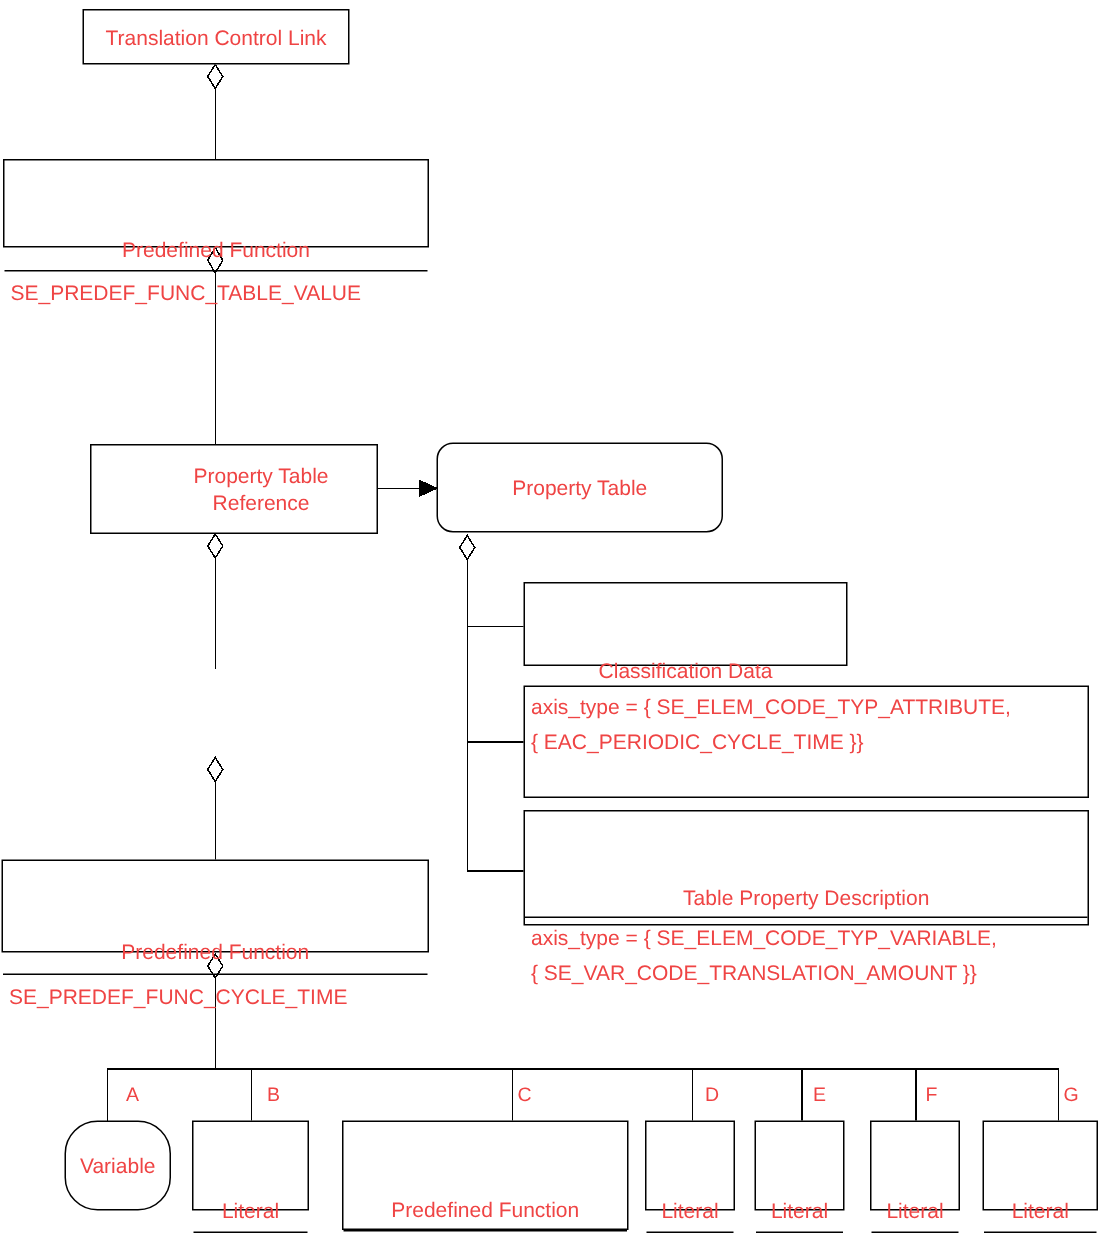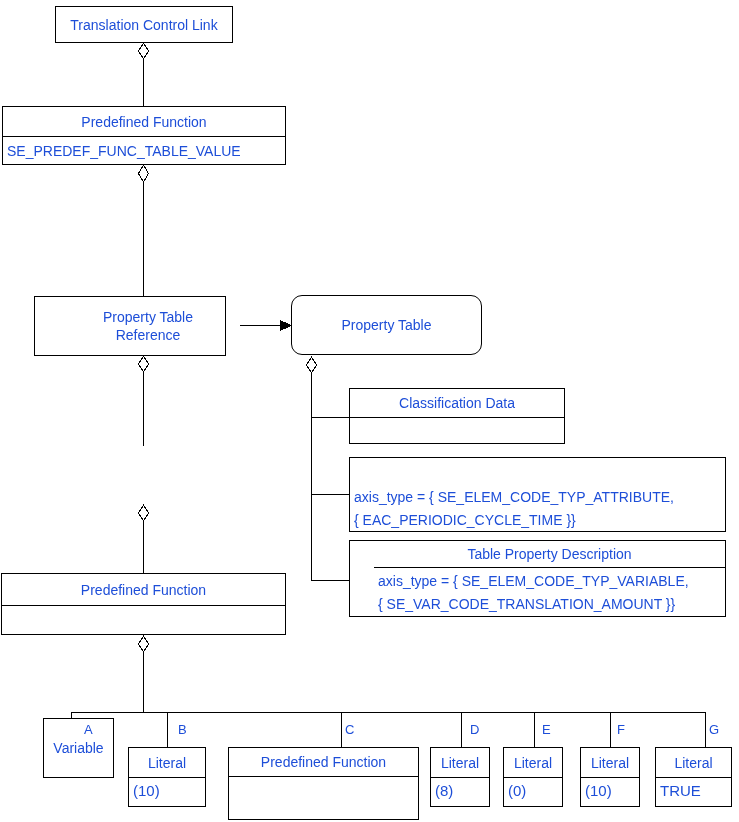--- a/index.html
+++ b/index.html
@@ -2,21 +2,21 @@
 <html><head>
 <meta charset="utf-8">
 <style>
   html, body { margin: 0; padding: 0; background: #ffffff; }
   .canvas {
     position: relative;
     width: 708px;
     height: 822px;
     background: #ffffff;
     font-family: "Liberation Sans", sans-serif;
-    color: #1d4ed8;
+    color: #ef4444;
   }
   .connectors {
     position: absolute;
     left: 0; top: 0;
     width: 739px; height: 822px;
   }
   .node {
     position: absolute;
     background: #ffffff;
     border: 1px solid #000000;
@@ -25,21 +25,21 @@
     line-height: 18px;
   }
   .node .title {
     display: flex;
     align-items: center;
     justify-content: center;
     text-align: center;
     box-sizing: border-box;
     white-space: pre-line;
   }
-  .node .title.divided { border-bottom: 1px solid #000000; }
+  .node .title.divided { border-bottom: 1px solid #000000; margin-top: 44px; }
   .node .value {
     display: flex;
     align-items: center;
     box-sizing: border-box;
     padding-left: 4px;
     white-space: nowrap;
     overflow: hidden;
   }
   .node .value-lines {
     box-sizing: border-box;
@@ -49,39 +49,39 @@
   }
   .node .value-lines .vline { display: block; }
   .bold { font-weight: bold; }
 
   
   .n-tcl      { left: 55px;  top: 6px;   width: 178px; height: 37px; }
   .n-tcl .title { height: 35px; }
   .n-pf1      { left: 2px;   top: 106px; width: 284px; height: 59px; }
   .n-pf1 .title { height: 30px; }
   .n-pf1 .value { height: 27px; }
-  .n-ptr      { left: 34px;  top: 296px; width: 192px; height: 60px; padding-left: 36px; }
+  .n-ptr      { left: 60px;  top: 296px; width: 192px; height: 60px; padding-left: 36px; }
   .n-ptr .title { height: 58px; }
   .n-pt       { left: 291px; top: 295px; width: 191px; height: 60px; border-radius: 11px; }
   .n-pt .title { height: 58px; }
   .n-cd       { left: 349px; top: 388px; width: 216px; height: 56px; }
   .n-cd .title { height: 29px; }
   .n-cd .value { height: 25px; }
   .n-ra       { left: 349px; top: 457px; width: 377px; height: 75px; }
   .n-ra .title { height: 26px; }
-  .n-ra .value-lines { line-height: 23px; margin-top: 26px; }
-  .n-tpd      { left: 349px; top: 540px; width: 377px; height: 77px; padding-left: 24px; }
+  .n-ra .value-lines { line-height: 23px; }
+  .n-tpd      { left: 349px; top: 540px; width: 377px; height: 77px; }
   .n-tpd .title { height: 27px; }
   .n-tpd .value-lines { line-height: 23px; }
   .n-ptrcl    { left: 69px;  top: 446px; width: 149px; height: 59px; }
   .n-ptrcl .title { height: 57px; padding: 0 14px; line-height: 18px; }
   .n-pf2      { left: 1px;   top: 573px; width: 285px; height: 62px; }
   .n-pf2 .title { height: 32px; }
   .n-pf2 .value { height: 28px; }
-  .n-var      { left: 43px;  top: 718px; width: 71px;  height: 60px; }
+  .n-var      { left: 43px;  top: 747px; width: 71px;  height: 60px; border-radius: 22px; }
   .n-var .title { height: 58px; }
   .n-litb     { left: 128px; top: 747px; width: 78px;  height: 60px; }
   .n-pf3      { left: 228px; top: 747px; width: 191px; height: 73px; }
   .n-pf3 .title { height: 29px; }
   .n-pf3 .value-lines { line-height: 21px; padding-top: 1px; }
   .n-litd     { left: 430px; top: 747px; width: 60px;  height: 60px; }
   .n-lite     { left: 503px; top: 747px; width: 60px;  height: 60px; }
   .n-litf     { left: 580px; top: 747px; width: 60px;  height: 60px; }
   .n-litg     { left: 655px; top: 747px; width: 77px;  height: 60px; }
   .lit .title { height: 30px; text-align: center; }
@@ -170,20 +170,21 @@
     <div class="title divided">Table Property Description</div>
     <div class="value-lines">
       <span class="vline">axis_type = { SE_ELEM_CODE_TYP_VARIABLE,</span>
       <span class="vline">{ SE_VAR_CODE_TRANSLATION_AMOUNT }}</span>
     </div>
   </div>
 
 
   <div class="node n-pf2">
     <div class="title divided">Predefined Function</div>
+    <div class="value">SE_PREDEF_FUNC_CYCLE_TIME</div>
   </div>
 
   <div class="node n-var">
     <div class="title">Variable</div>
   </div>
 
   <div class="node n-litb lit">
     <div class="title divided">Literal</div>
     <div class="value">(10)</div>
   </div>

